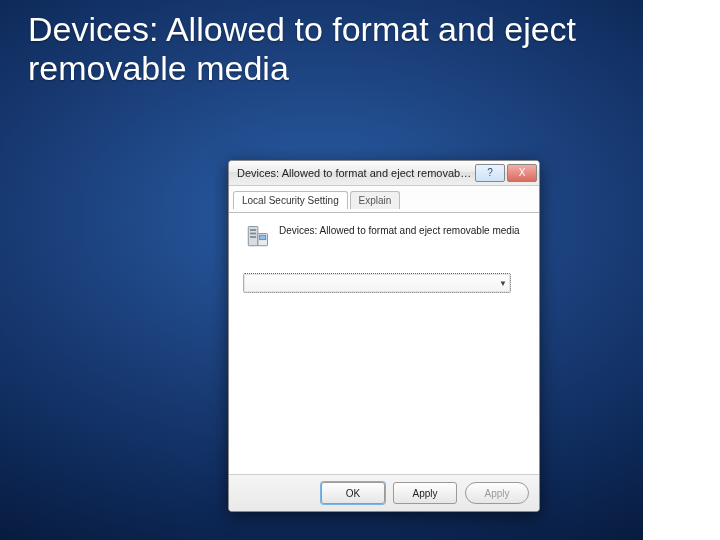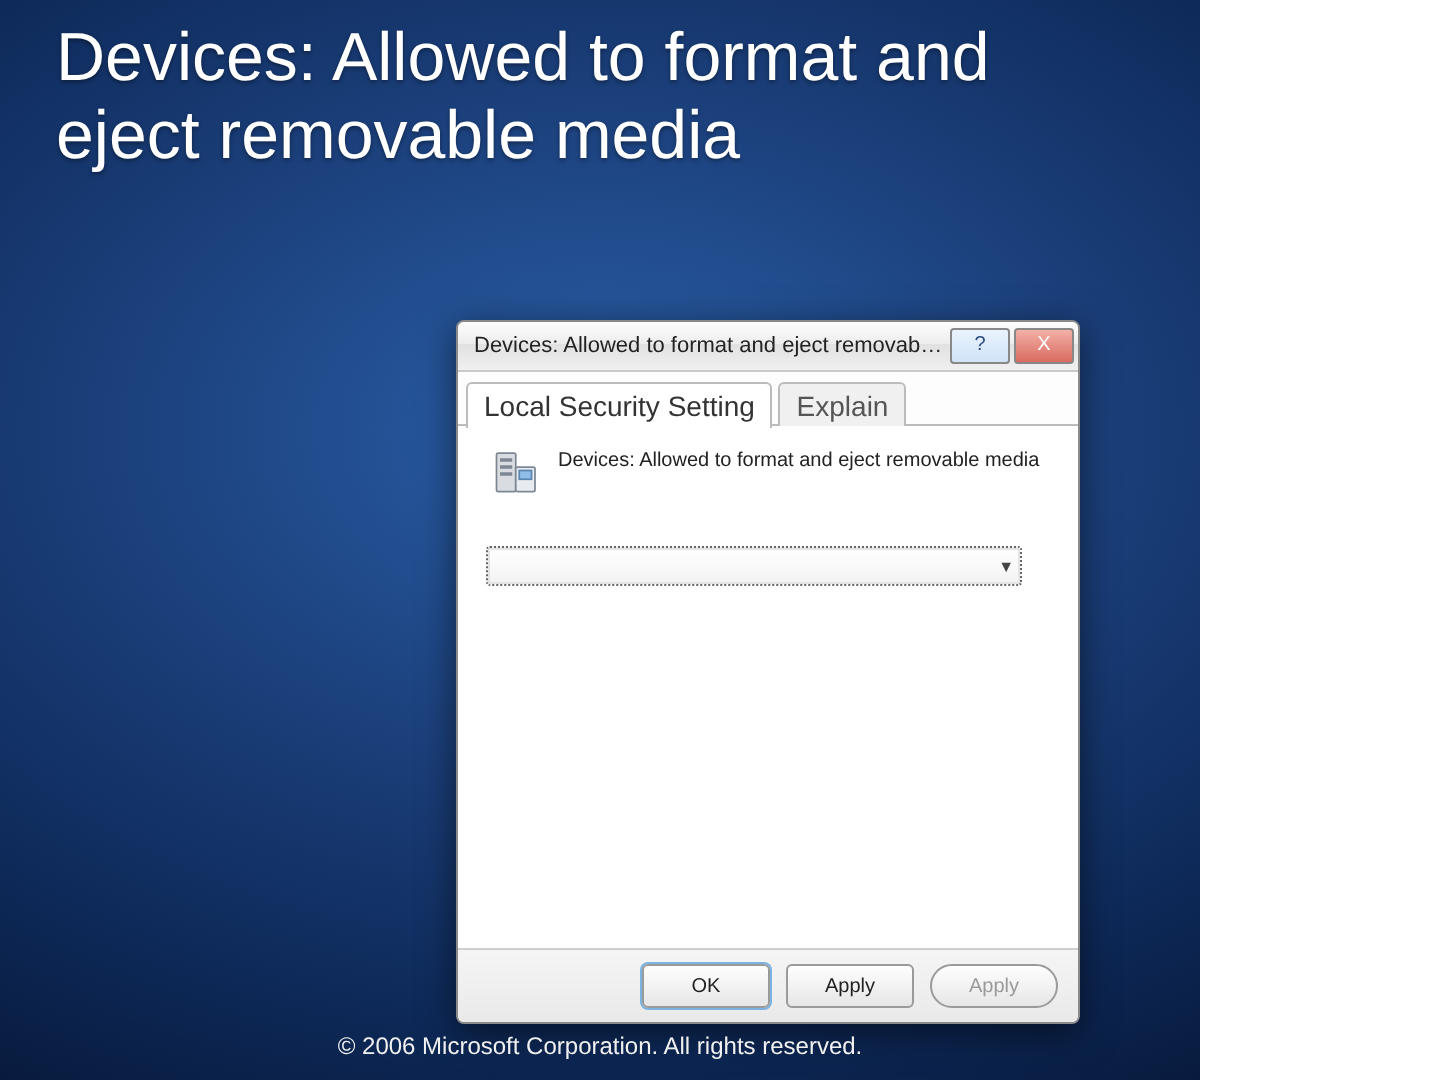--- a/index.html
+++ b/index.html
@@ -1,19 +1,20 @@
 <!DOCTYPE html>
 <html><head>
 <meta charset="utf-8">
 <style>
   html,body{margin:0;padding:0;width:720px;height:540px;overflow:hidden;font-family:"Segoe UI",Tahoma,Arial,sans-serif;}
   .slide{
     position:relative;width:600px;height:540px;
     background:radial-gradient(ellipse 120% 90% at 50% 40%, #2a5fa8 0%, #1b3f7a 35%, #0e2a5a 60%, #061634 85%, #030b1f 100%);
     color:#fff;
+    padding-left:43px;
   }
   .heading{
     position:absolute;left:28px;top:10px;right:28px;
     font-size:34px;line-height:1.15;color:#fff;font-weight:400;
     text-shadow:0 1px 2px rgba(0,0,0,.4);
   }
   .copyright{
     position:absolute;left:0;right:0;bottom:10px;text-align:center;
     font-size:12px;color:#f0f0f0;
   }
@@ -32,21 +33,21 @@
     display:flex;align-items:center;padding:0 2px 0 8px;font-size:11px;color:#222;
   }
   .titlebar .title{flex:1;white-space:nowrap;overflow:hidden;text-overflow:ellipsis;}
   .winbtns{display:flex;gap:0;}
   .winbtn{width:28px;height:16px;border:1px solid #888;border-radius:2px;margin-left:2px;
     display:flex;align-items:center;justify-content:center;font-size:10px;line-height:1;}
   .winbtn.help{background:linear-gradient(#eaf3fd,#cfe3f8);color:#2a4d80;}
   .winbtn.close{background:linear-gradient(#f3b0a8,#d96b5f);color:#fff;}
 
   .tabs{
-    position:relative;height:22px;margin-top:4px;padding-left:4px;font-size:14px;
+    position:relative;height:22px;margin-top:4px;padding-left:4px;font-size:10px;
     border-bottom:1px solid #bcbcbc;
   }
   .tab{
     display:inline-block;padding:3px 8px 3px 8px;border:1px solid #bcbcbc;border-bottom:none;
     background:#fafafa;border-radius:3px 3px 0 0;position:relative;top:1px;margin-right:-1px;
     color:#333;cursor:default;
   }
   .tab.active{background:#fff;z-index:2;}
   .tab.inactive{background:#f0f0f0;color:#555;}
 
@@ -132,14 +133,13 @@
     </div>
 
     <div class="btnbar">
       <div class="btn default">OK</div>
       <div class="btn">Apply</div>
       <div class="btn disabled">Apply</div>
     </div>
 
   </div>
 
-  <div class="copyright">© 2006 Microsoft Corporation. All rights reserved.</div>
 </div>
 
 </body></html>

